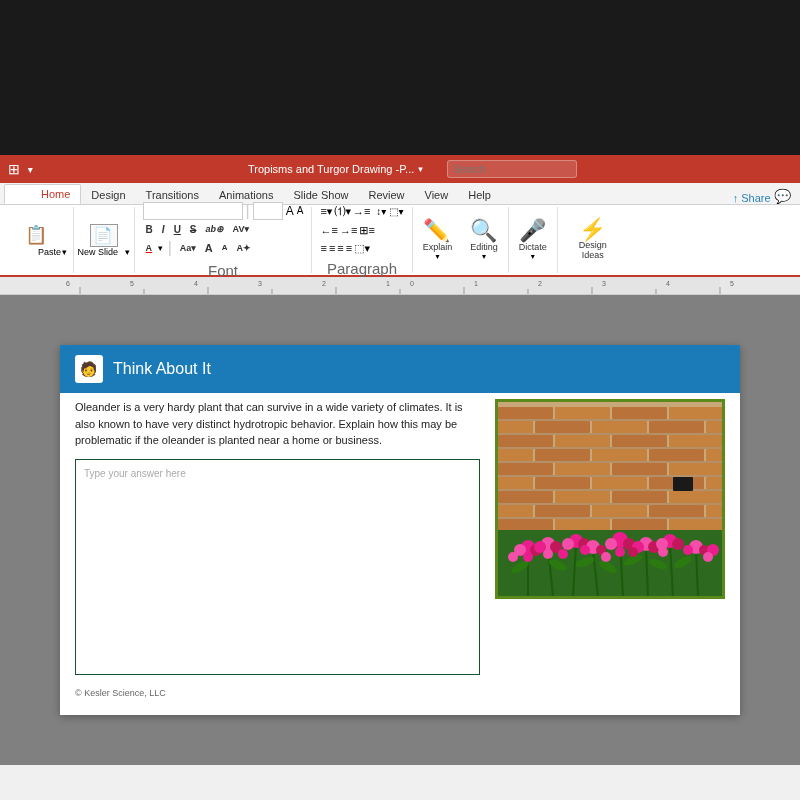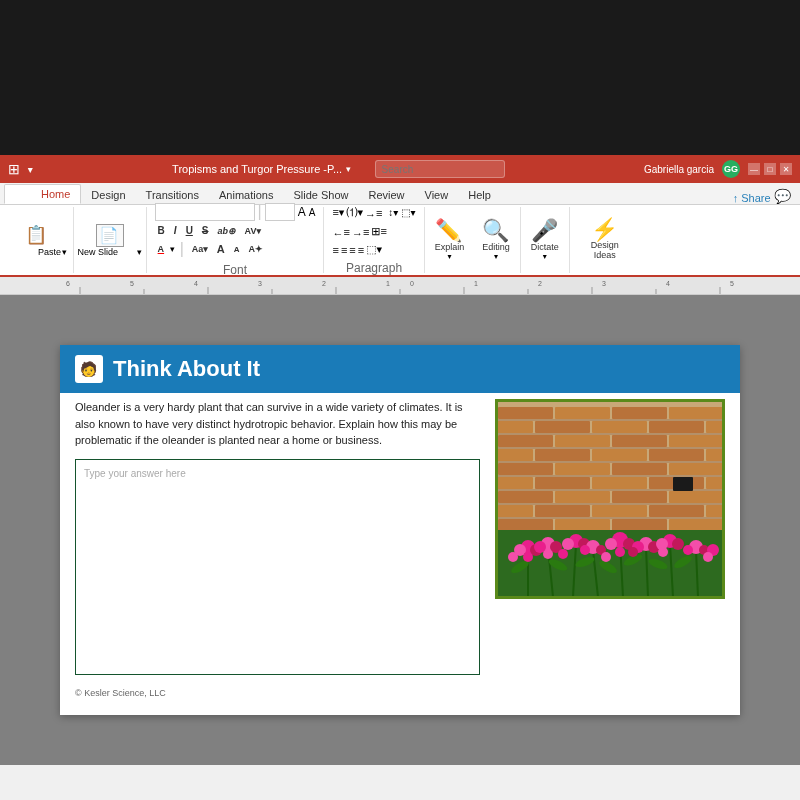--- a/index.html
+++ b/index.html
@@ -188,22 +188,22 @@
       background: white;
       border-radius: 3px;
       display: flex;
       align-items: center;
       justify-content: center;
       font-size: 14px;
     }
 
     .slide-header h1 {
       color: white;
-      font-size: 22px;
-      font-weight: bold;
+      font-size: 16px;
+      font-weight: normal;
     }
 
     .slide-body {
       padding: 6px 15px 10px 15px;
       display: flex;
       gap: 15px;
       height: calc(100% - 55px);
     }
 
     .slide-left {
@@ -292,21 +292,21 @@
       cursor: pointer;
       padding: 1px 3px;
       color: #333;
     }
 
     .small-btn.italic { font-style: italic; }
     .small-btn.underline { text-decoration: underline; }
     .small-btn.strikethrough { text-decoration: line-through; }
 
     .group-label {
-      font-size: 12px;
+      font-size: 15px;
       color: #666;
       text-align: center;
       margin-top: 2px;
     }
 
     .icon-btn-large {
       display: flex;
       flex-direction: column;
       align-items: center;
       padding: 3px 6px;
@@ -332,34 +332,23 @@
 <div class="monitor-frame">
 
   <div class="screen">
 
     <div class="title-bar">
       <div class="title-bar-left">
         <span style="font-size:14px;">⊞</span>
         <span style="font-size:10px;">▾</span>
       </div>
       <div class="title-bar-center">
-        <span style="font-size:11px; color:white;">Tropisms and Turgor Pressure -P...</span>
+        <span style="font-size:11px; color:white;">Tropisms and Turgor Drawing -P...</span>
         <span style="font-size:9px;">▾</span>
         <input class="search-box" style="margin-left: 20px;" placeholder="Search">
-      </div>
-      <div class="title-bar-right">
-        <span style="font-size:10px; color:white;">Gabriella garcia</span>
-        <div class="user-avatar">
-          <span>GG</span>
-        </div>
-        <div class="window-controls">
-          <button class="win-btn">—</button>
-          <button class="win-btn">□</button>
-          <button class="win-btn">✕</button>
-        </div>
       </div>
     </div>
 
     <div class="ribbon-tabs">
       <div class="ribbon-tab active">Home</div>
       <div class="ribbon-tab">Design</div>
       <div class="ribbon-tab">Transitions</div>
       <div class="ribbon-tab">Animations</div>
       <div class="ribbon-tab">Slide Show</div>
       <div class="ribbon-tab">Review</div>
@@ -380,21 +369,21 @@
           <div style="font-size:18px;">📋</div>
           <div style="display:flex; gap:1px; font-size:9px; margin-top:1px;">
             <button style="font-size:9px; background:transparent; border:none; cursor:pointer;margin-left:32px;">Paste</button>
             <span>▾</span>
           </div>
         </div>
 
         <div style="padding:0 4px; border-right:1px solid #e0e0e0; display:flex; align-items:center; justify-content:center; min-width:24px;">
           <div style="display:flex; flex-direction:column; align-items:center;">
             <div style="font-size:16px; border:1px solid #999; padding:1px 3px; background:#f9f9f9;">📄</div>
-            <div style="display:flex; align-items:center; gap:19px; font-size:9px;">
+            <div style="display:flex; align-items:center; gap:7px; font-size:9px;">
               <span style="font-size:9px;">New Slide</span>
               <span>▾</span>
             </div>
           </div>
         </div>
 
         <div class="font-group">
           <div class="font-row">
             <input style="width: 100px; height: 18px; font-size: 10px; border: 1px solid rgb(204, 204, 204); padding: 1px 3px;">
             <span style="color:#ccc;">|</span>

